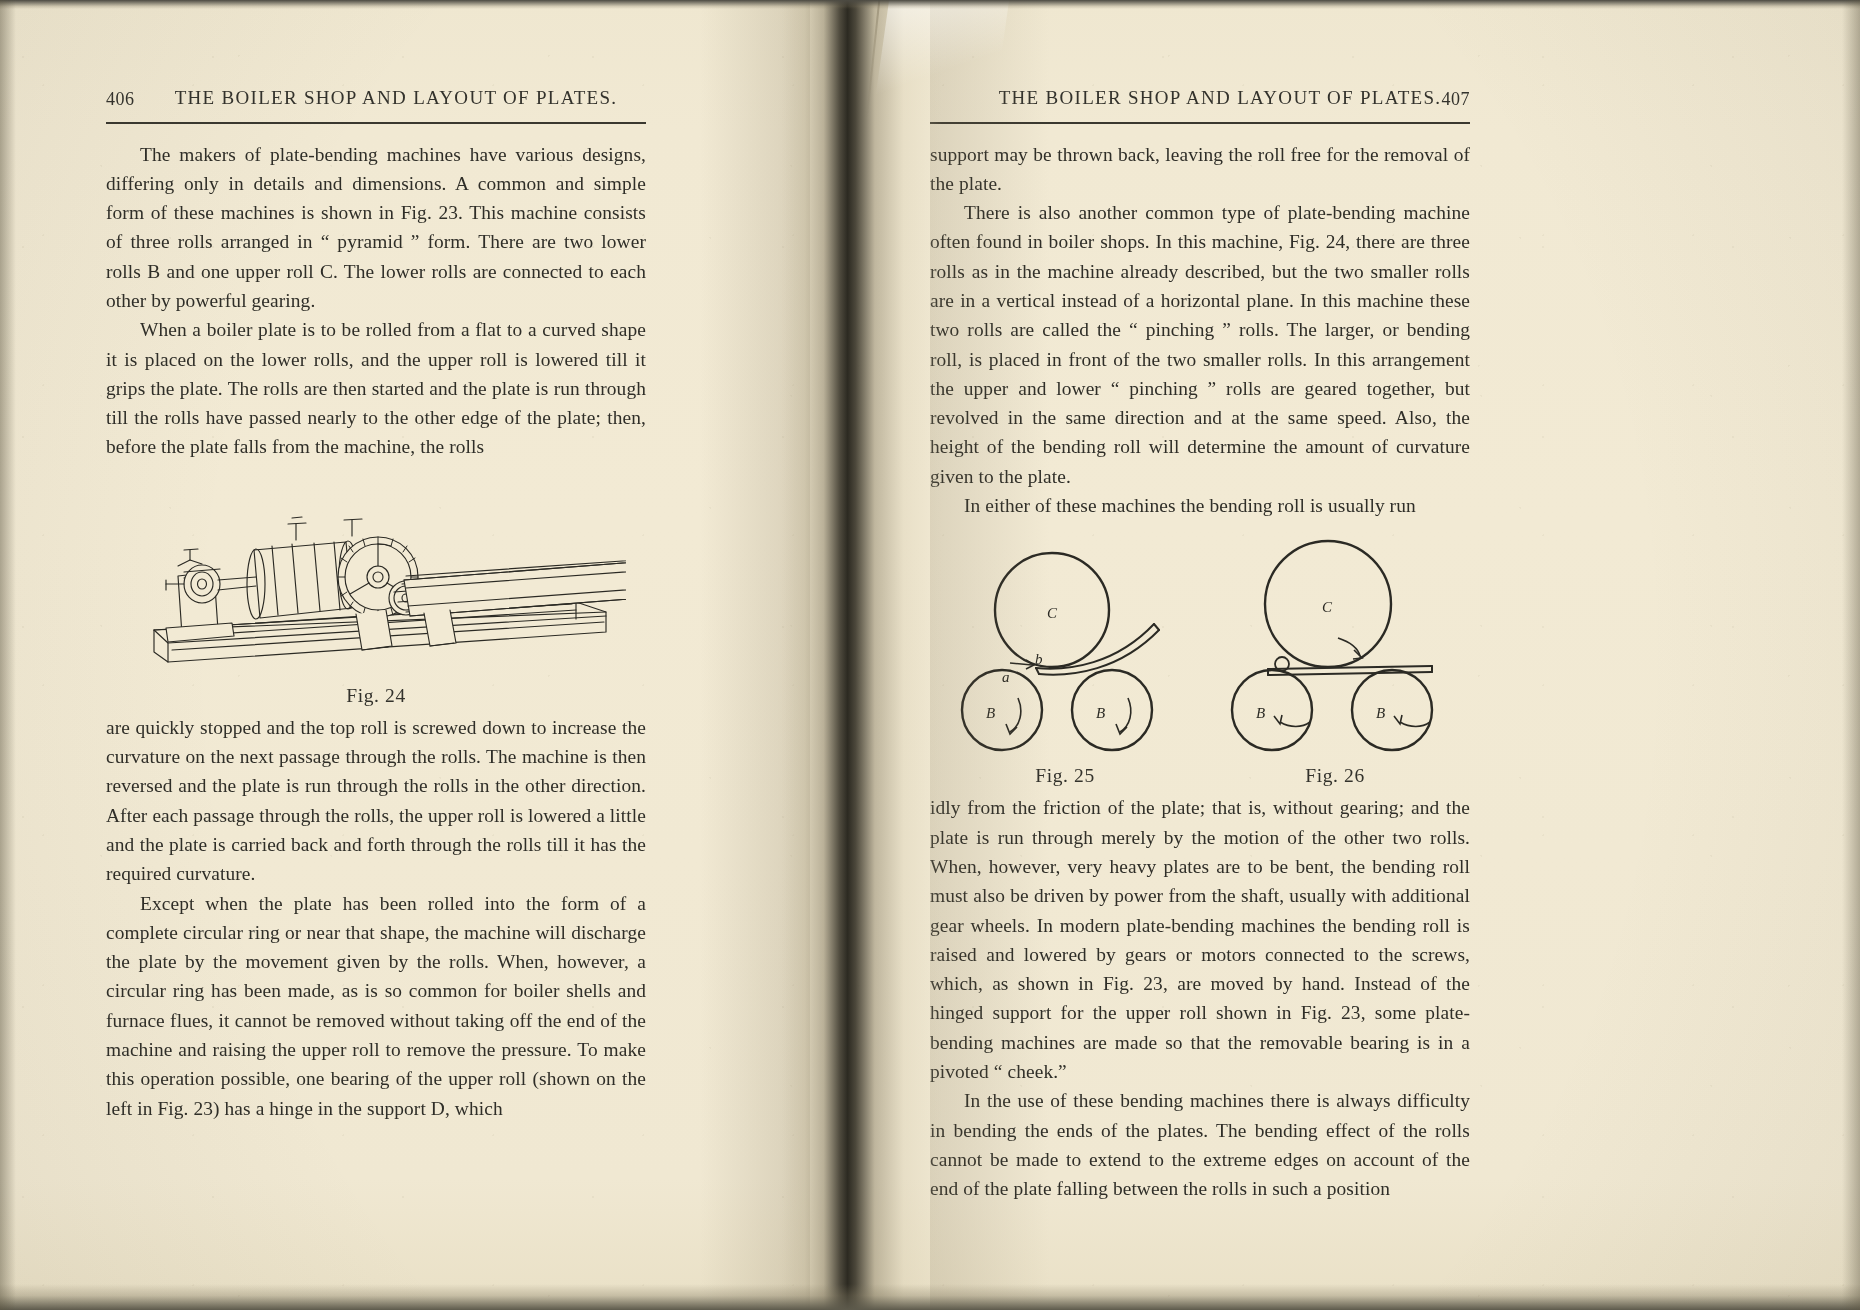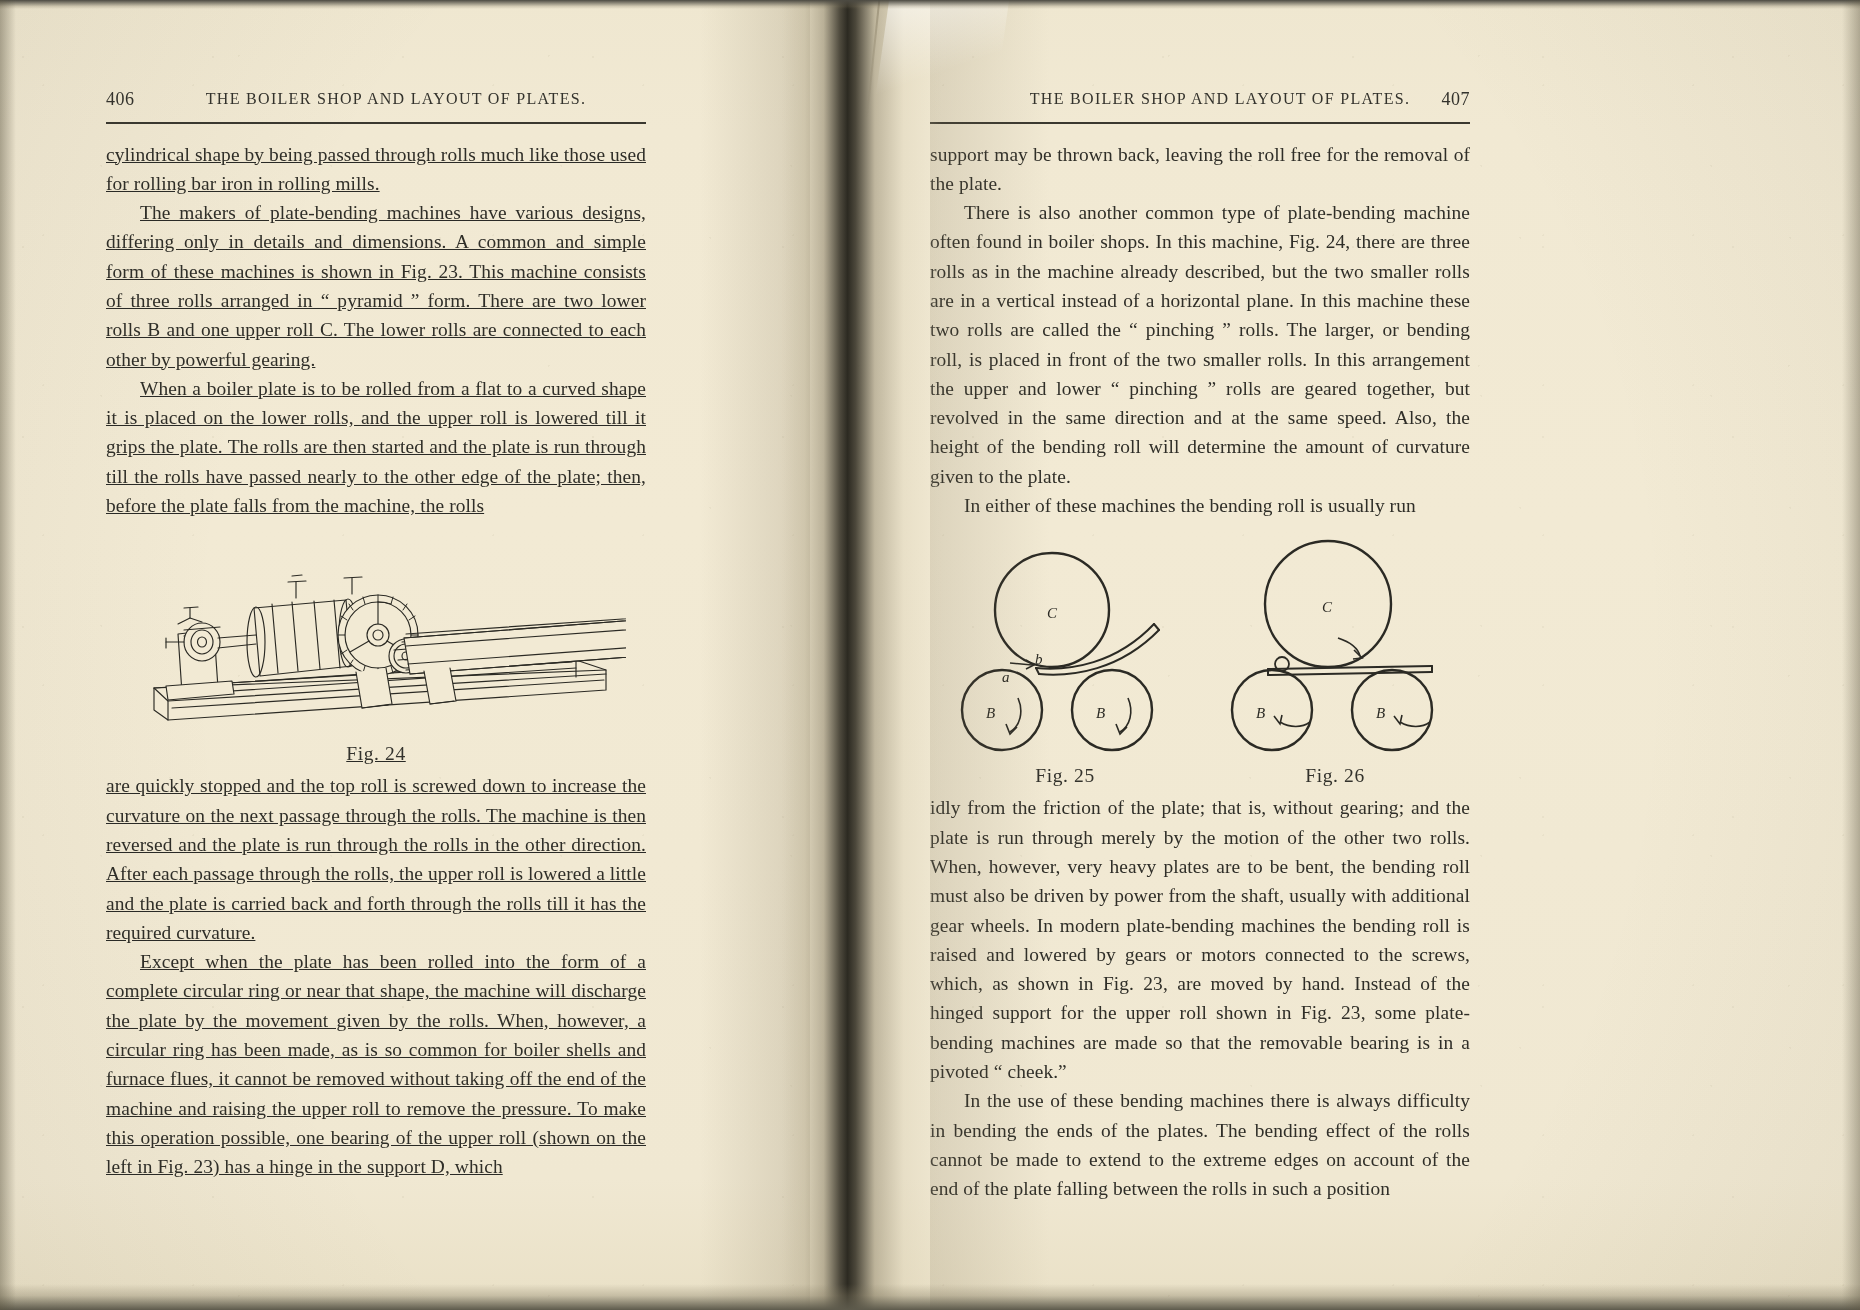--- a/index.html
+++ b/index.html
@@ -91,40 +91,40 @@
     top: 0; bottom: 0;
     color: #2a2a26;
   }
   .page-left  { left: 0px;   width: 800px; }
   .page-right { left: 900px; width: 960px; }
 
   .column {
     position: absolute;
     width: 540px;
   }
-  .page-left .column  { left: 106px; top: 84px; text-decoration: underline; }
+  .page-left .column  { left: 106px; top: 84px; }
   .page-right .column { left: 930px; top: 84px; }
   
   .page-right .column { left: 30px; }
 
   .running-head {
     position: relative;
     height: 34px;
     font-size: 20.5px;
     letter-spacing: 1.2px;
     white-space: nowrap;
     color: #33322c;
   }
   .rh-inner {
     position: absolute;
     left: 0; right: 0;
     top: 2px;
     text-align: center;
   }
-  .rh-title { font-size: 16px; letter-spacing: 1.3px; margin-left: 40px; }
+  .rh-title { font-size: 19px; letter-spacing: 1.3px; margin-left: 40px; }
   .folio {
     position: absolute;
     top: 5px;
     font-size: 18px;
     letter-spacing: 0.5px;
   }
   .folio-left  { left: 0px; }
   .folio-right { right: 0px; text-align: center; }
 
   .rule {
@@ -200,21 +200,20 @@
 
       <div class="running-head">
         <span class="folio folio-left">406</span>
         <div class="rh-inner">
           <span class="rh-title">THE BOILER SHOP AND LAYOUT OF PLATES.</span>
         </div>
       </div>
       <div class="rule"></div>
 
       <div class="body-text">
-        <p class="cont">cylindrical shape by being passed through rolls much like those used for rolling bar iron in rolling mills.</p>
         <p class="indent">The makers of plate-bending machines have various designs, differing only in details and dimensions. A common and simple form of these machines is shown in Fig. 23. This machine consists of three rolls arranged in “ pyramid ” form. There are two lower rolls B and one upper roll C. The lower rolls are connected to each other by powerful gearing.</p>
         <p class="indent">When a boiler plate is to be rolled from a flat to a curved shape it is placed on the lower rolls, and the upper roll is lowered till it grips the plate. The rolls are then started and the plate is run through till the rolls have passed nearly to the other edge of the plate; then, before the plate falls from the machine, the rolls</p>
       </div>
 
       <div class="figure">
         <svg width="520" height="205" viewBox="0 0 520 205">
           <g class="ink" stroke-width="1.15" stroke-linecap="round" stroke-linejoin="round">
 
             <path d="M48 150 L470 122 L500 132 L500 152 L62 182 L48 172 Z" fill="#f2ead4"></path>
             <path d="M48 150 L500 132"></path>

